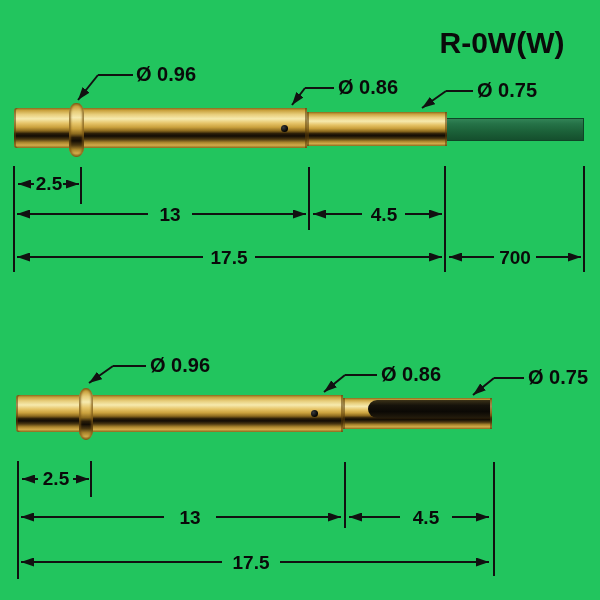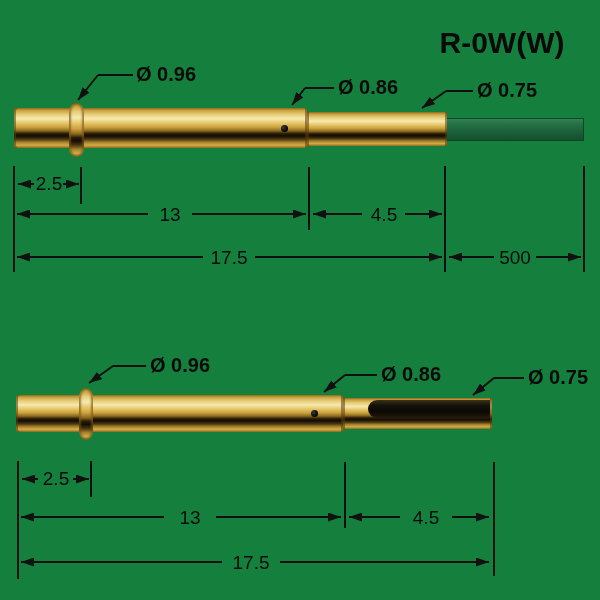--- a/index.html
+++ b/index.html
@@ -1,29 +1,29 @@
 <!DOCTYPE html>
 <html><head>
 <meta charset="utf-8">
 <style>
   html,body{margin:0;padding:0;background:#fff;}
   #canvas{
-    position:relative;width:600px;height:600px;background:#15803d;overflow:hidden;
+    position:relative;width:600px;height:600px;background:#22c55e;overflow:hidden;
     font-family:"Liberation Sans","DejaVu Sans",sans-serif;color:#111;
   }
   .abs{position:absolute;}
   .title{
     font-size:30px;font-weight:bold;letter-spacing:0px;text-align:center;
     white-space:nowrap;color:#0a0a0a;
   }
   .dlabel{
     font-size:20px;font-weight:bold;white-space:nowrap;color:#0a0a0a;
   }
   .dim{
-    font-size:19px;font-weight:normal;text-align:center;white-space:nowrap;color:#0a0a0a;
+    font-size:19px;font-weight:bold;text-align:center;white-space:nowrap;color:#0a0a0a;
   }
   .gold{
     background:linear-gradient(180deg,
       #8a6a1e 0%, #c9a13d 6%, #e7cd7a 16%, #f6eaae 27%, #e6c468 38%,
       #cba23e 48%, #8c6a1e 57%, #2a1d08 64%, #120c04 70%, #4a3710 78%,
       #a8842c 86%, #d2ab4a 93%, #8a6a1e 100%);
     box-shadow:inset 2px 0 0 rgba(90,60,10,.55), inset -2px 0 0 rgba(90,60,10,.55);
   }
   .flange{
     border-radius:7px/10px;
@@ -131,21 +131,21 @@
   <div class="abs wire" style="left:447px;top:118px;width:137px;height:23px;"></div>
 
   <div class="abs dlabel" style="left:136px;top:63px;">Ø 0.96</div>
   <div class="abs dlabel" style="left:338px;top:76px;">Ø 0.86</div>
   <div class="abs dlabel" style="left:477px;top:79px;">Ø 0.75</div>
 
   <div class="abs dim" style="left:33px;top:173px;width:32px;">2.5</div>
   <div class="abs dim" style="left:152px;top:204px;width:36px;">13</div>
   <div class="abs dim" style="left:366px;top:204px;width:36px;">4.5</div>
   <div class="abs dim" style="left:206px;top:247px;width:46px;">17.5</div>
-  <div class="abs dim" style="left:497px;top:247px;width:36px;">500</div>
+  <div class="abs dim" style="left:497px;top:247px;width:36px;">700</div>
 
 
   <div class="abs gold" style="left:16px;top:395px;width:327px;height:37px;border-radius:3px 0 0 3px;"></div>
   <div class="abs gold flange" style="left:79px;top:388px;width:14px;height:52px;"></div>
   <div class="abs gold" style="left:343px;top:398px;width:149px;height:31px;"></div>
   <div class="abs slot" style="left:368px;top:400px;width:122px;height:18px;"></div>
   <div class="abs hole" style="left:311px;top:410px;"></div>
 
   <div class="abs dlabel" style="left:150px;top:354px;">Ø 0.96</div>
   <div class="abs dlabel" style="left:381px;top:363px;">Ø 0.86</div>

